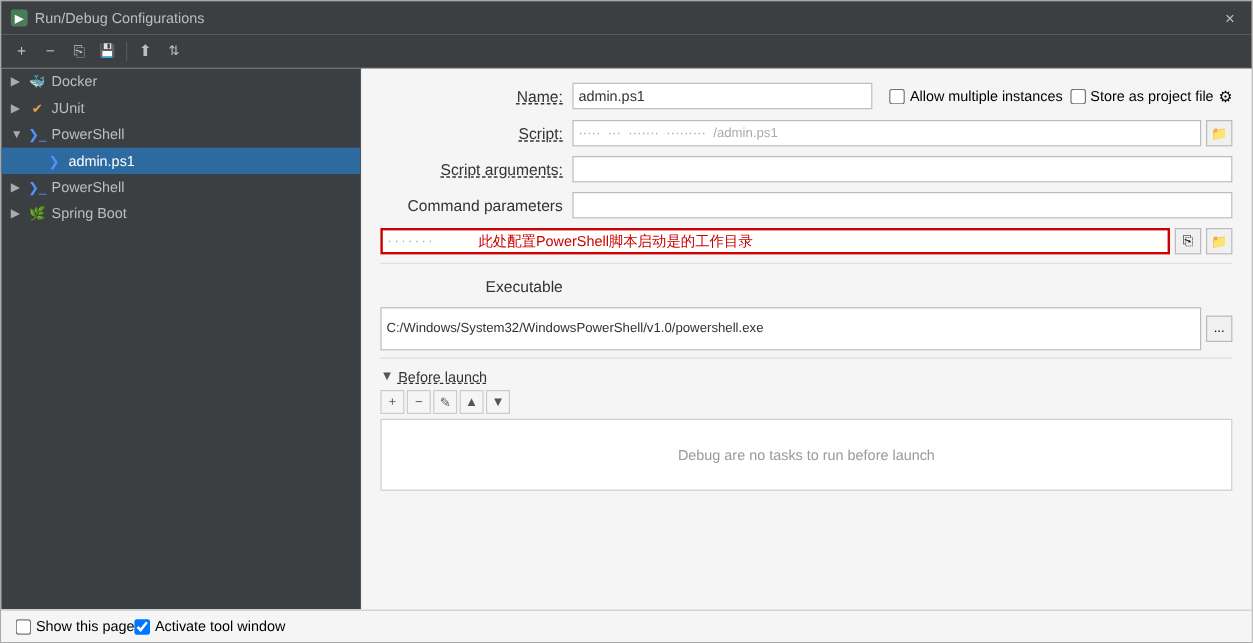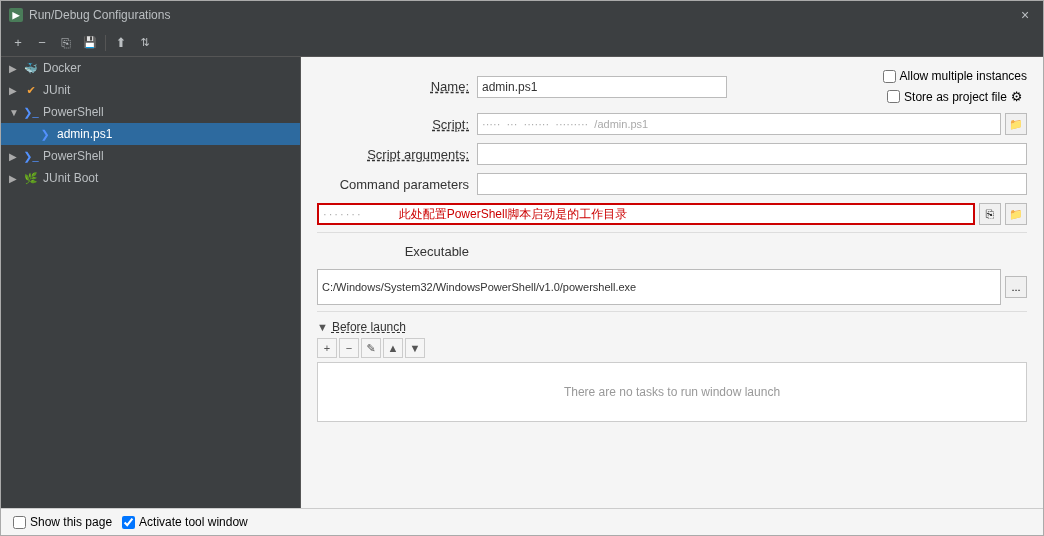--- a/index.html
+++ b/index.html
@@ -181,21 +181,20 @@
       display: flex;
       align-items: center;
       justify-content: center;
       font-size: 11px;
     }
     .allow-multiple {
       display: flex;
       align-items: center;
       gap: 6px;
       margin-left: auto;
-      flex-direction: column;
     }
     .checkbox-wrapper {
       display: flex;
       align-items: center;
       gap: 4px;
     }
     input[type="checkbox"] {
       width: 13px;
       height: 13px;
       cursor: pointer;
@@ -257,21 +256,20 @@
     .launch-empty-text {
       color: #999;
       font-size: 12px;
     }
     .bottom-bar {
       display: flex;
       align-items: center;
       padding: 6px 12px;
       background: #f5f5f5;
       border-top: 1px solid #ccc;
-      gap: 10px;
       flex-shrink: 0;
     }
     .working-dir-text {
       color: #cc0000;
       font-size: 12px;
       padding-left: 36px;
     }
     .working-dir-blurred {
       color: #aaa;
       font-size: 11px;
@@ -363,21 +361,21 @@
 
       <div class="tree-item">
         <span class="tree-arrow">▶</span>
         <span class="tree-icon icon-powershell">❯_</span>
         <span>PowerShell</span>
       </div>
 
       <div class="tree-item">
         <span class="tree-arrow">▶</span>
         <span class="tree-icon icon-springboot">🌿</span>
-        <span>JUnit Boot</span>
+        <span>Spring Boot</span>
       </div>
     </div>
 
     <div class="right-panel">
 
       <div class="top-header-row">
         <span class="form-label underline">Name:</span>
         <input class="input-field name-input" type="text" value="admin.ps1" style="">
         <div class="allow-multiple">
           <div class="checkbox-wrapper">
@@ -448,21 +446,21 @@
           <span class="section-header-title">Before launch</span>
         </div>
         <div class="launch-toolbar">
           <button class="launch-toolbar-btn">+</button>
           <button class="launch-toolbar-btn">−</button>
           <button class="launch-toolbar-btn">✎</button>
           <button class="launch-toolbar-btn">▲</button>
           <button class="launch-toolbar-btn">▼</button>
         </div>
         <div class="launch-box">
-          <span class="launch-empty-text">There are no tasks to run window launch</span>
+          <span class="launch-empty-text">Debug are no tasks to run before launch</span>
         </div>
       </div>
     </div>
   </div>
 
   <div class="bottom-bar">
     <div class="checkbox-wrapper">
       <input type="checkbox" style="">
       <span>Show this page</span>
     </div>

